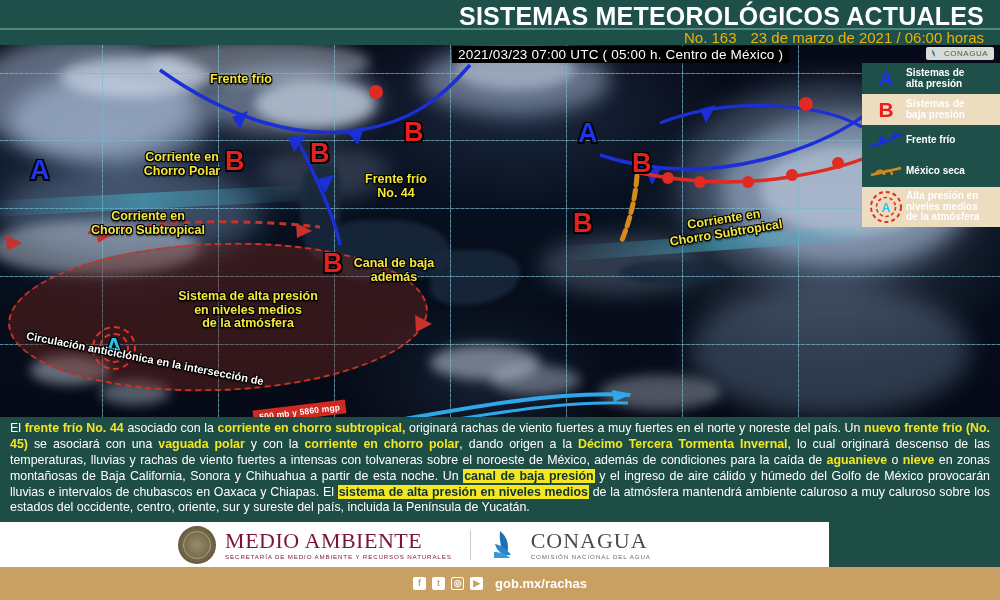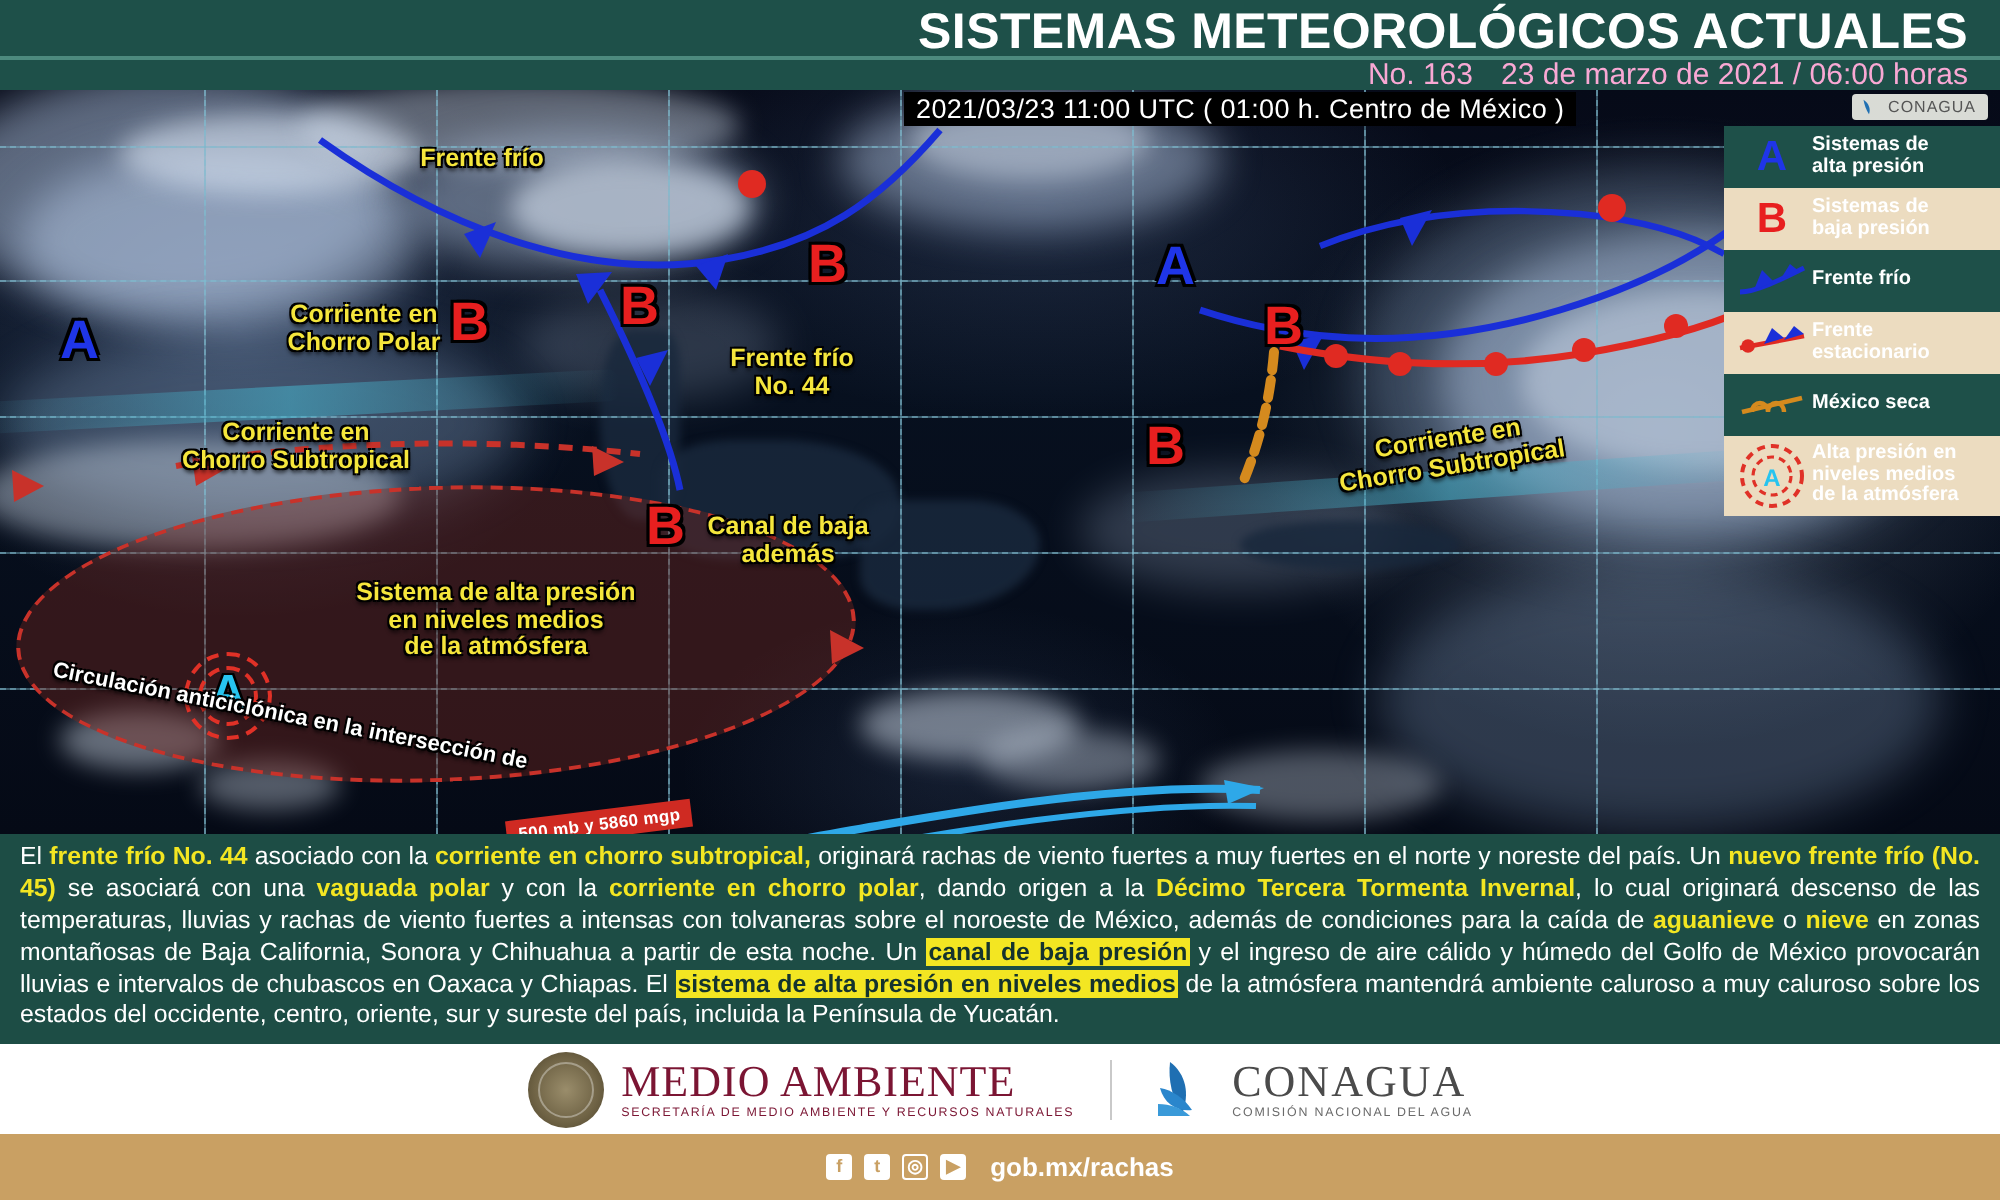--- a/index.html
+++ b/index.html
@@ -19,21 +19,21 @@
     position: absolute; right: 16px; top: 2px;
     font-size: 25px; font-weight: bold; color: #ffffff;
     letter-spacing: 0.2px; font-family: "Liberation Sans", sans-serif;
   }
   .header-rule {
     position: absolute; left: 0; top: 28px; width: 1000px; height: 2px;
     background: #4d8a7e;
   }
   .header-sub {
     position: absolute; right: 16px; top: 29px;
-    font-size: 15px; color: #f9a8d4; white-space: nowrap;
+    font-size: 15px; color: #eab308; white-space: nowrap;
   }
   .header-sub .num { margin-right: 14px; }
 
   
   .map {
     position: absolute; left: 0; top: 45px; width: 1000px; height: 372px;
     overflow: hidden;
     background:
       radial-gradient(ellipse 260px 200px at 120px 120px, rgba(120,150,200,.30), rgba(0,0,0,0) 72%),
       radial-gradient(ellipse 300px 150px at 520px 60px, rgba(110,140,190,.22), rgba(0,0,0,0) 70%),
@@ -153,21 +153,21 @@
     position: absolute; left: 0; top: 417px; width: 1000px; height: 105px;
     background: #1d4d45; color: #ffffff; z-index: 25;
     padding: 4px 10px 0 10px;
     font-size: 12.4px; line-height: 1.28; text-align: justify;
   }
   .textblock b { color: #f3e622; }
   .textblock .hl { background: #f3e622; color: #14332e; font-weight: bold; padding: 0 1px; }
 
   
   .footer {
-    position: absolute; left: 0; top: 522px; width: 1000px; height: 45px;
+    position: absolute; left: 0; top: 522px; width: 829px; height: 45px;
     background: #ffffff; z-index: 25;
     display: flex; align-items: center; justify-content: center; gap: 18px;
   }
   .brand { display: flex; align-items: center; gap: 9px; }
   .eagle-seal {
     width: 38px; height: 38px; border-radius: 50%;
     background: radial-gradient(circle, #9a8d6b 0%, #6f6345 60%, #4a4029 100%);
     position: relative;
   }
   .eagle-seal::after {
@@ -303,21 +303,21 @@
       <polygon points="296,178 312,186 297,193" fill="#c8322a"></polygon>
       <polygon points="415,270 432,279 416,287" fill="#c8322a"></polygon>
       <polygon points="6,190 22,198 7,206" fill="#c8322a"></polygon>
 
       <path d="M630,350 C560,346 480,360 360,382" fill="none" stroke="#2ea8e8" stroke-width="4"></path>
       <path d="M628,358 C560,356 485,369 362,390" fill="none" stroke="#2ea8e8" stroke-width="3"></path>
       <polygon points="382,375 358,386 384,395" fill="#2ea8e8"></polygon>
       <polygon points="612,345 632,349 614,357" fill="#2ea8e8"></polygon>
     </svg>
 
-    <div class="timestamp">2021/03/23 11:00 UTC ( 01:00 h. Centro de México )</div>
+    <div class="timestamp">2021/03/23 07:00 UTC ( 05:00 h. Centro de México )</div>
     <div class="conagua-badge">
       <svg width="11" height="11" viewBox="0 0 24 24">
         <path d="M6 4 C12 8 14 14 12 20 C9 15 7 10 6 4 Z" fill="#1f6fb2"></path>
       </svg>
       <span class="txt">CONAGUA</span>
     </div>
 
     <div class="sym high" style="left:30px;top:112px;">A</div>
     <div class="sym low" style="left:225px;top:103px;">B</div>
     <div class="sym low" style="left:310px;top:95px;">B</div>
@@ -365,32 +365,20 @@
         <div class="glyph">
           <svg width="36" height="18" viewBox="0 0 36 18">
             <path d="M2,14 C10,14 22,8 34,2" stroke="#1a2fd8" stroke-width="2.4" fill="none"></path>
             <polygon points="9,13 19,9 13,3" fill="#1a2fd8"></polygon>
             <polygon points="22,8 32,4 27,0" fill="#1a2fd8"></polygon>
           </svg>
         </div>
         <div class="lbl">Frente frío</div>
       </div>
 
-      <div class="legend-row alt">
-        <div class="glyph">
-          <svg width="36" height="18" viewBox="0 0 36 18">
-            <path d="M2,11 L34,5" stroke="#e02a22" stroke-width="2.4" fill="none"></path>
-            <circle cx="6" cy="10" r="3.4" fill="#e02a22"></circle>
-            <polygon points="14,9 24,6 18,1" fill="#1a2fd8"></polygon>
-            <polygon points="24,7 34,4 29,0" fill="#1a2fd8"></polygon>
-          </svg>
-        </div>
-        <div class="lbl dark">Frente
-estacionario</div>
-      </div>
 
       <div class="legend-row main">
         <div class="glyph">
           <svg width="36" height="18" viewBox="0 0 36 18">
             <path d="M3,12 L33,5" stroke="#d58a1e" stroke-width="2.4" fill="none"></path>
             <path d="M8,12 C8,6 16,6 16,12 C16,6 24,6 24,12" stroke="#d58a1e" stroke-width="2.2" fill="none"></path>
           </svg>
         </div>
         <div class="lbl">México seca</div>
       </div>

